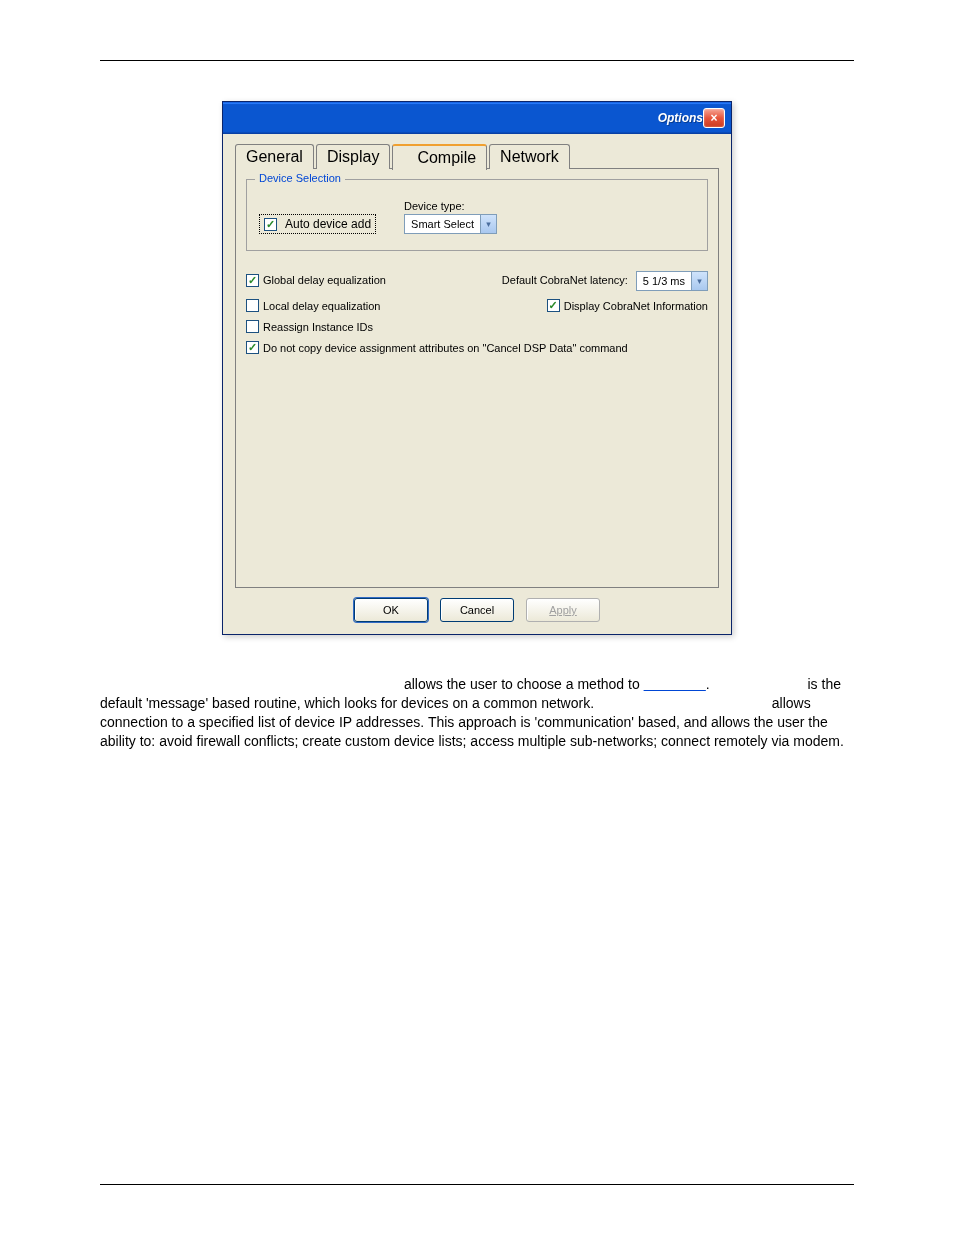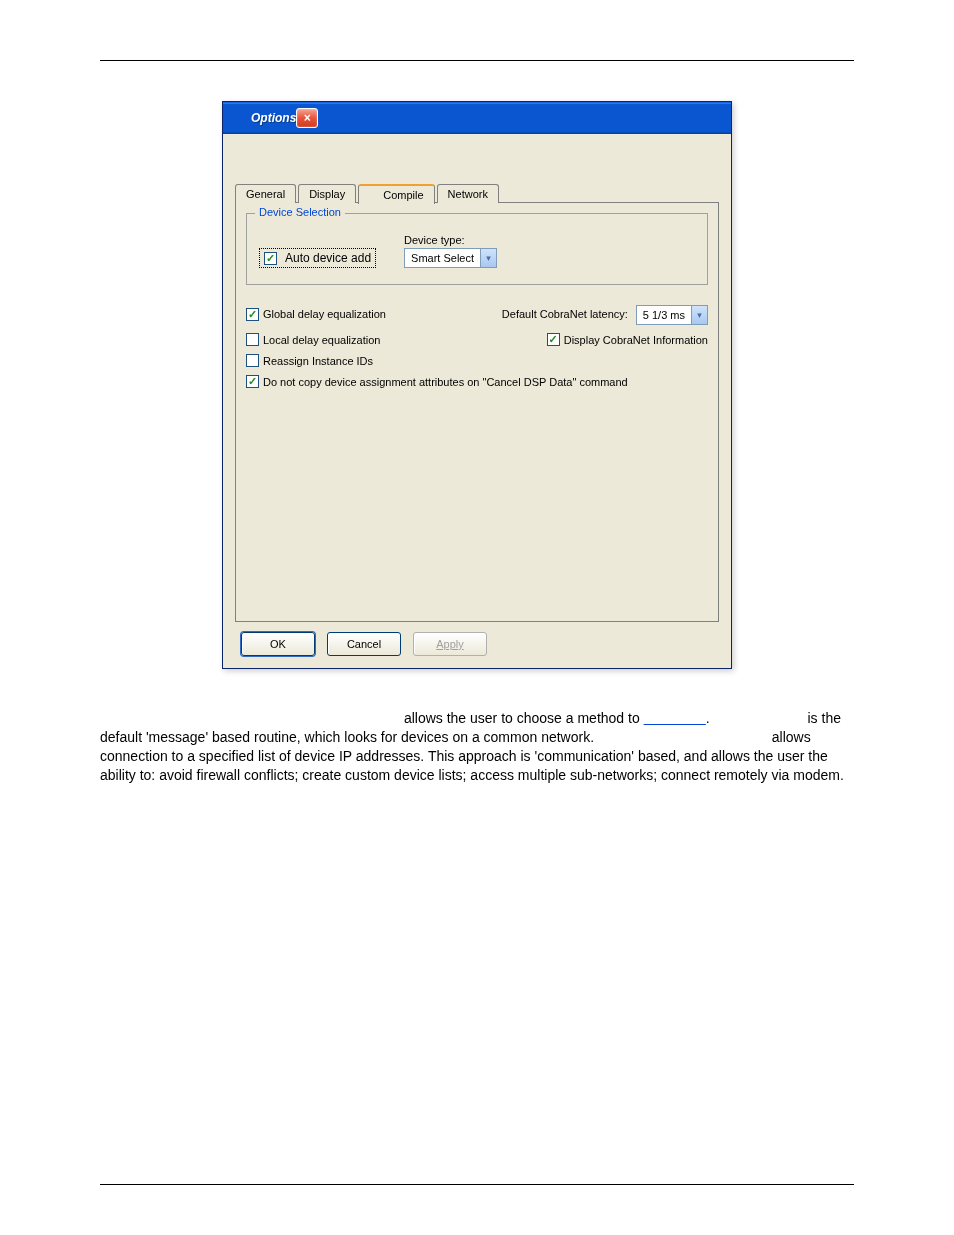--- a/index.html
+++ b/index.html
@@ -24,23 +24,23 @@
     margin: 0 auto 40px auto;
     border: 1px solid #0a246a;
     box-shadow: 2px 2px 6px rgba(0,0,0,0.2);
     background: #ece9d8;
     font-family: Tahoma, sans-serif;
     font-size: 12px;
   }
   .titlebar {
     background: linear-gradient(to bottom, #0a56d0 0%, #2c7eff 4%, #0a56d0 8%, #0a56d0 92%, #083a9a 100%);
     color: #fff;
-    padding: 6px 6px 6px 28px;
+    padding: 6px 6px 6px 20px;
     display: flex;
-    justify-content: flex-start;
+    justify-content: flex-end;
     align-items: center;
   }
   .titlebar-title { font-weight: bold; font-style: italic; text-shadow: 1px 1px 0 rgba(0,0,0,0.3); }
   .close-btn {
     width: 22px; height: 20px;
     background: linear-gradient(to bottom, #f5a595 0%, #e7553c 50%, #cc3a1e 100%);
     border: 1px solid #fff;
     border-radius: 3px;
     color: #fff;
     display: flex; align-items: center; justify-content: center;
@@ -49,23 +49,22 @@
   }
   .dialog-body { padding: 10px 12px 12px 12px; }
   .tabs { display: flex; gap: 2px; margin-bottom: -1px; }
   .tab {
     padding: 3px 10px;
     background: #ece9d8;
     border: 1px solid #808080;
     border-bottom: none;
     border-top-left-radius: 3px;
     border-top-right-radius: 3px;
-    font-size: 11px;
+    font-size: 16px;
     position: relative;
-    margin-top: 40px;
   }
   .tab.active {
     background: #ece9d8;
     border-top: 2px solid #f0a030;
     z-index: 2;
     margin-bottom: -1px;
     padding-left: 24px;
   }
   .tab-panel {
     border: 1px solid #808080;
@@ -115,21 +114,21 @@
   .select-text { padding: 0 6px; min-width: 72px; }
   .select-arrow {
     width: 16px; height: 18px;
     background: linear-gradient(to bottom, #cfe3fb, #a9c8ef);
     border-left: 1px solid #7f9db9;
     display: flex; align-items: center; justify-content: center;
     color: #4b6e9e; font-size: 9px;
   }
   .opt-row { display: flex; align-items: center; margin: 8px 0; gap: 6px; font-size: 11px; }
   .opt-row .right { margin-left: auto; display: flex; align-items: center; gap: 8px; }
-  .btn-row { display: flex; justify-content: flex-start; gap: 12px; padding: 10px 6px 0 6px; }
+  .btn-row { display: flex; justify-content: center; gap: 12px; padding: 10px 6px 0 6px; }
   .btn {
     min-width: 74px; height: 24px;
     border: 1px solid #003c74;
     background: linear-gradient(to bottom, #fff, #ece9d8);
     border-radius: 3px;
     font-size: 11px;
     display: inline-flex; align-items: center; justify-content: center;
     box-shadow: inset 1px 1px 0 #fff;
   }
   .btn.default { box-shadow: 0 0 0 1px #316ac5, inset 1px 1px 0 #fff; }

